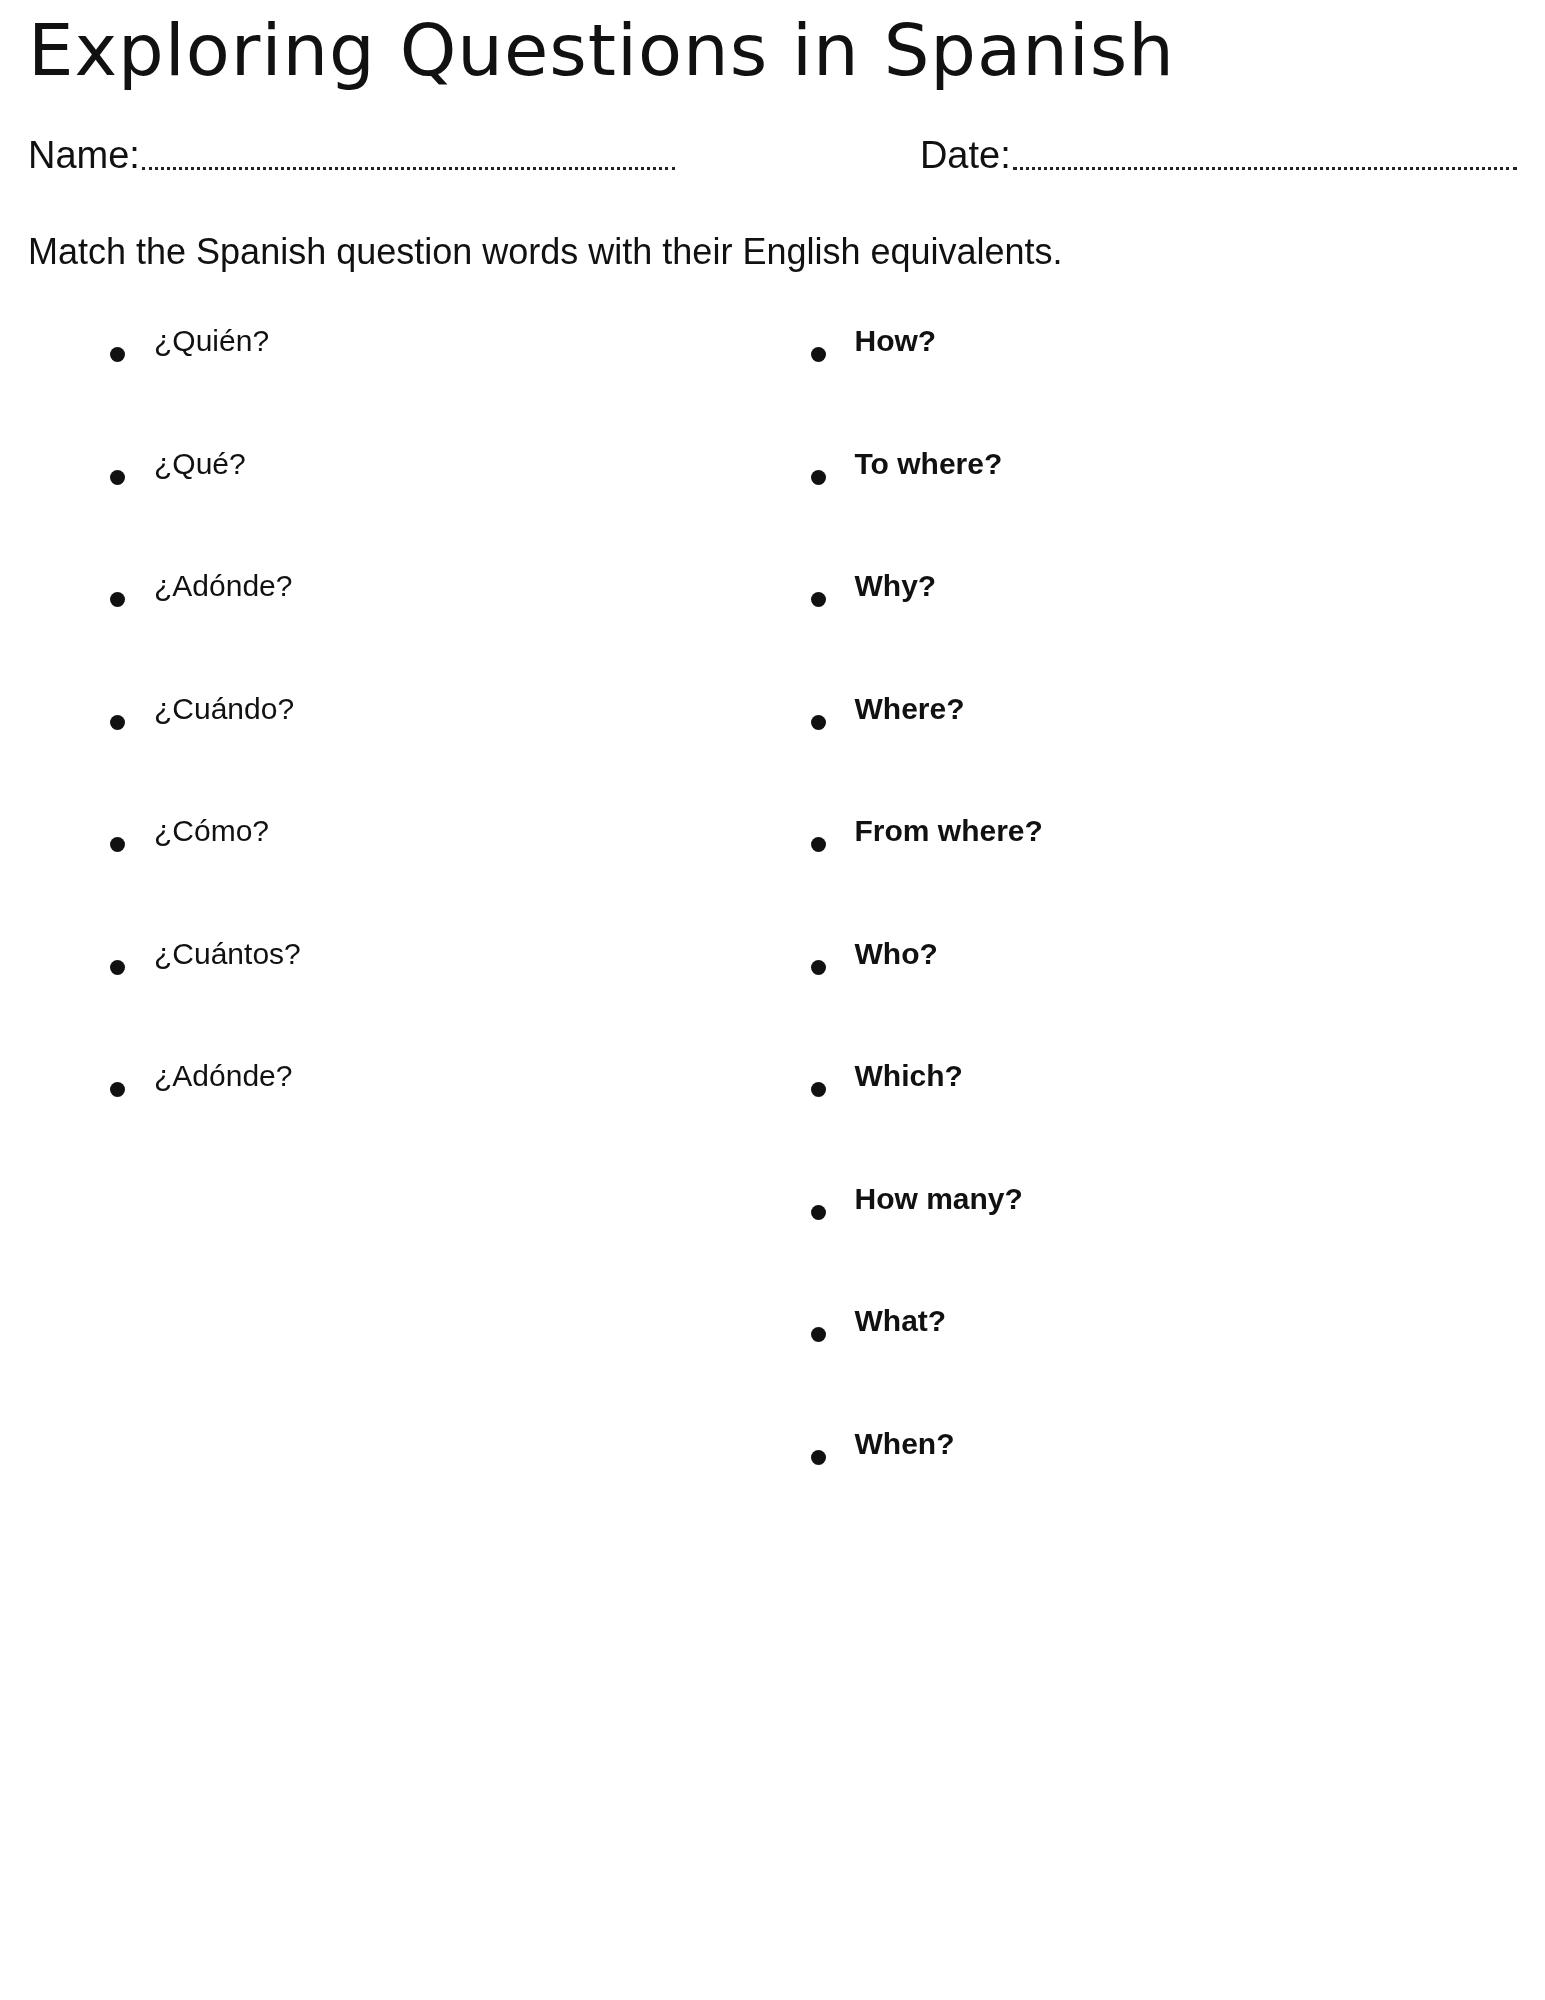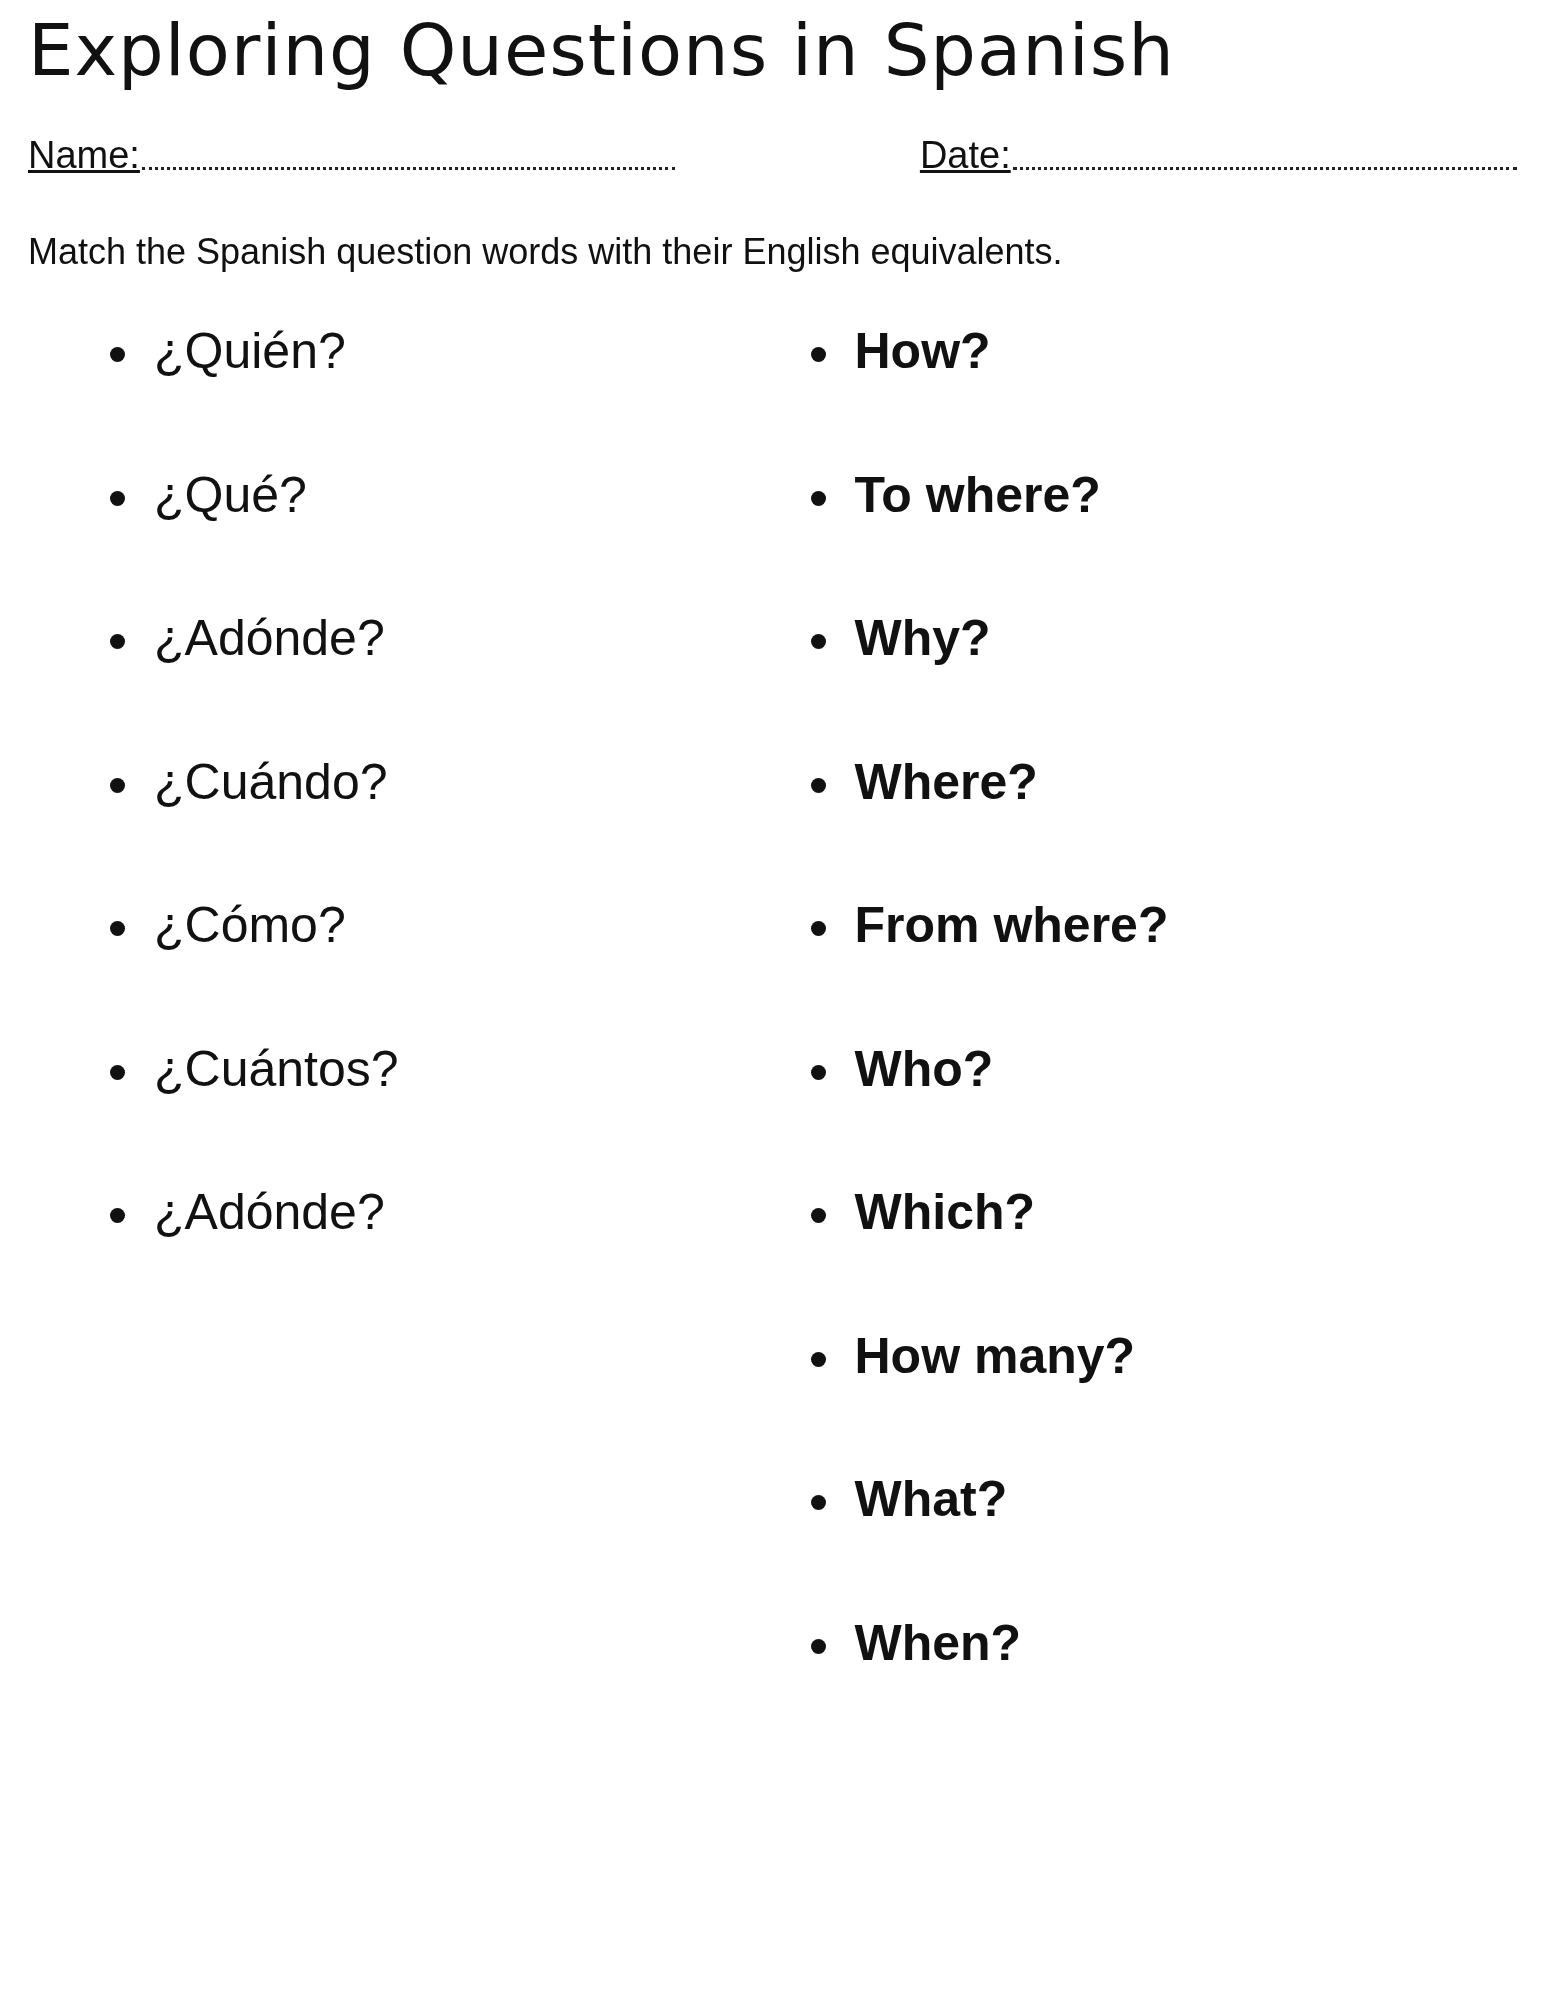--- a/index.html
+++ b/index.html
@@ -28,21 +28,20 @@
     font-weight: 400;
     letter-spacing: 1px;
     margin: 14px 0 0 0;
     white-space: nowrap;
   }
   .meta-row {
     display: flex;
     align-items: flex-end;
     margin-top: 50px;
     font-size: 38px;
-    text-decoration: underline;
   }
   .meta-field {
     display: flex;
     align-items: flex-end;
   }
   .meta-field.name-field { width: 650px; }
   .meta-field.date-field { width: 600px; margin-left: 245px; }
   .meta-label {
     white-space: nowrap;
     font-size: 38px;
@@ -70,21 +69,21 @@
   }
   .col.left { padding-left: 64px; }
   .col.right { padding-left: 20px; font-weight: bold; }
   ul.match-list {
     list-style: none;
     margin: 0;
     padding: 0;
   }
   ul.match-list li {
     position: relative;
-    font-size: 50px;
+    font-size: 30px;
     line-height: 1.05;
     padding-left: 62px;
     margin-bottom: 91px;
     white-space: nowrap;
   }
   ul.match-list li::before {
     content: "";
     position: absolute;
     left: 18px;
     top: 22px;

